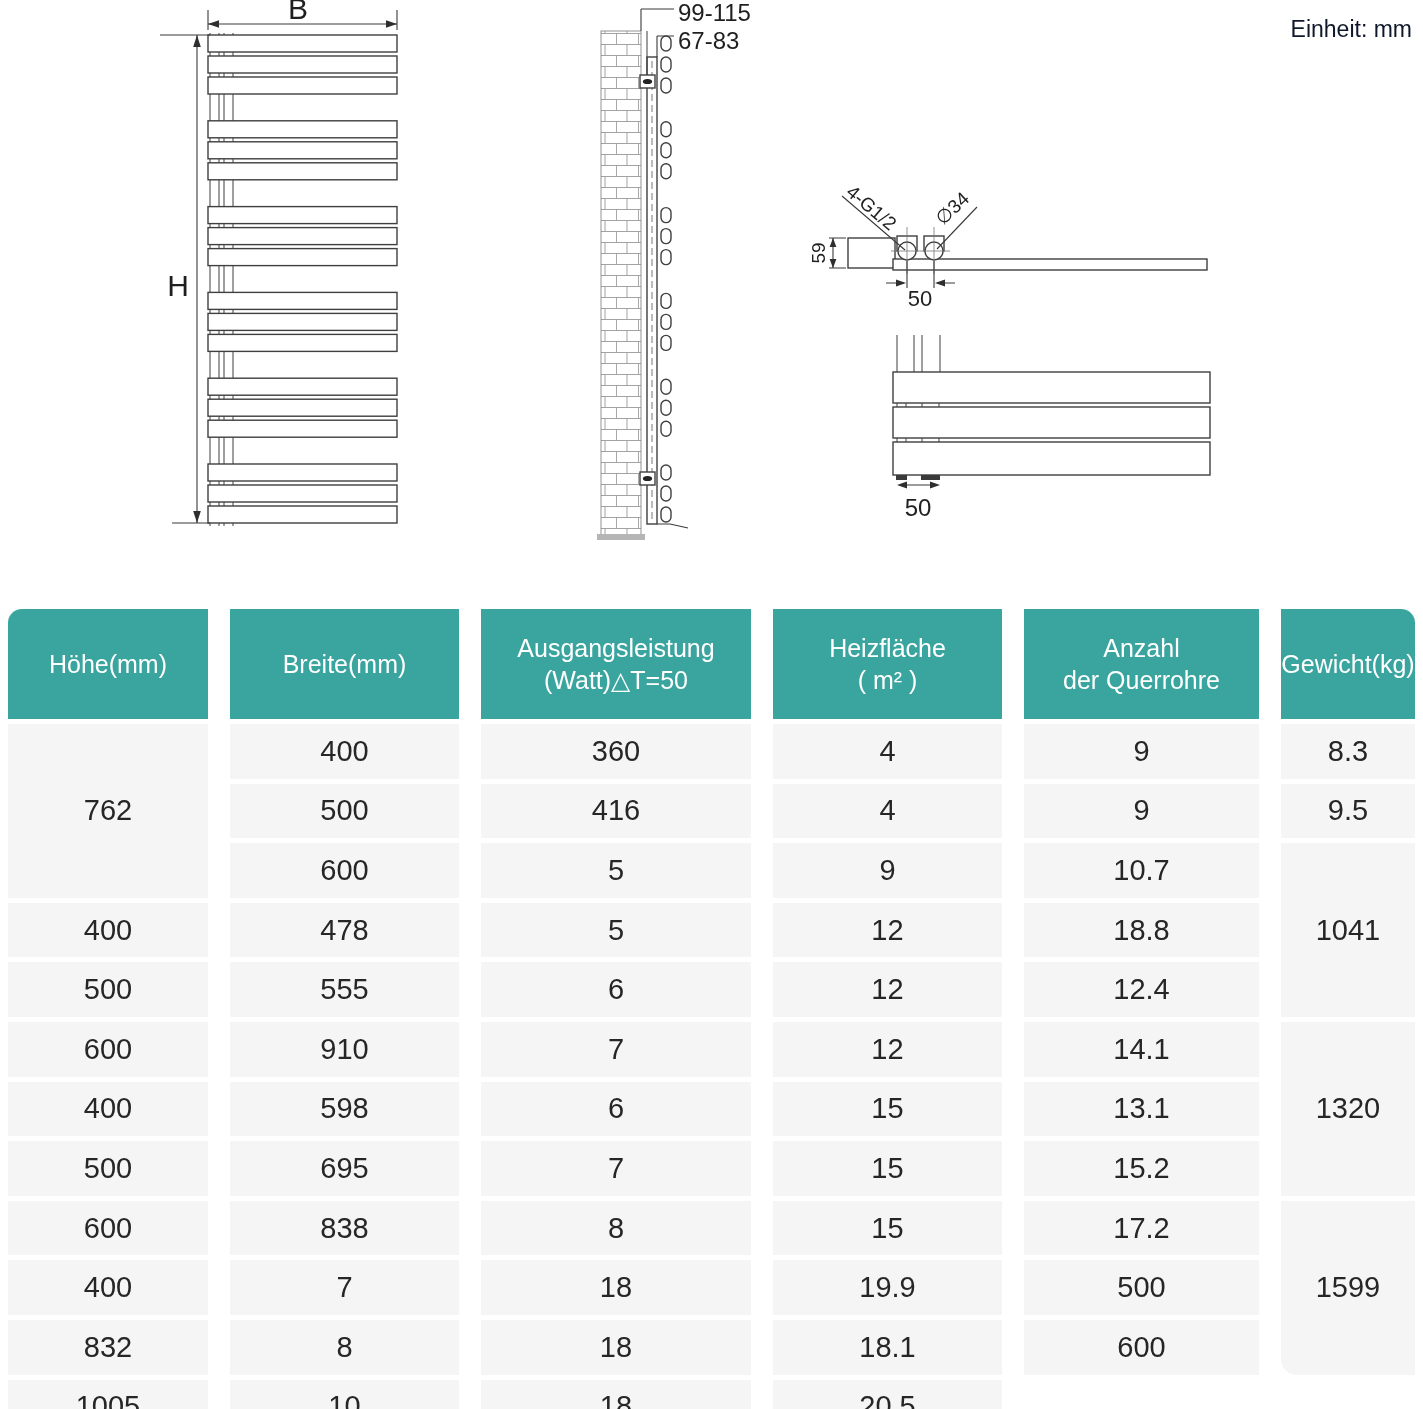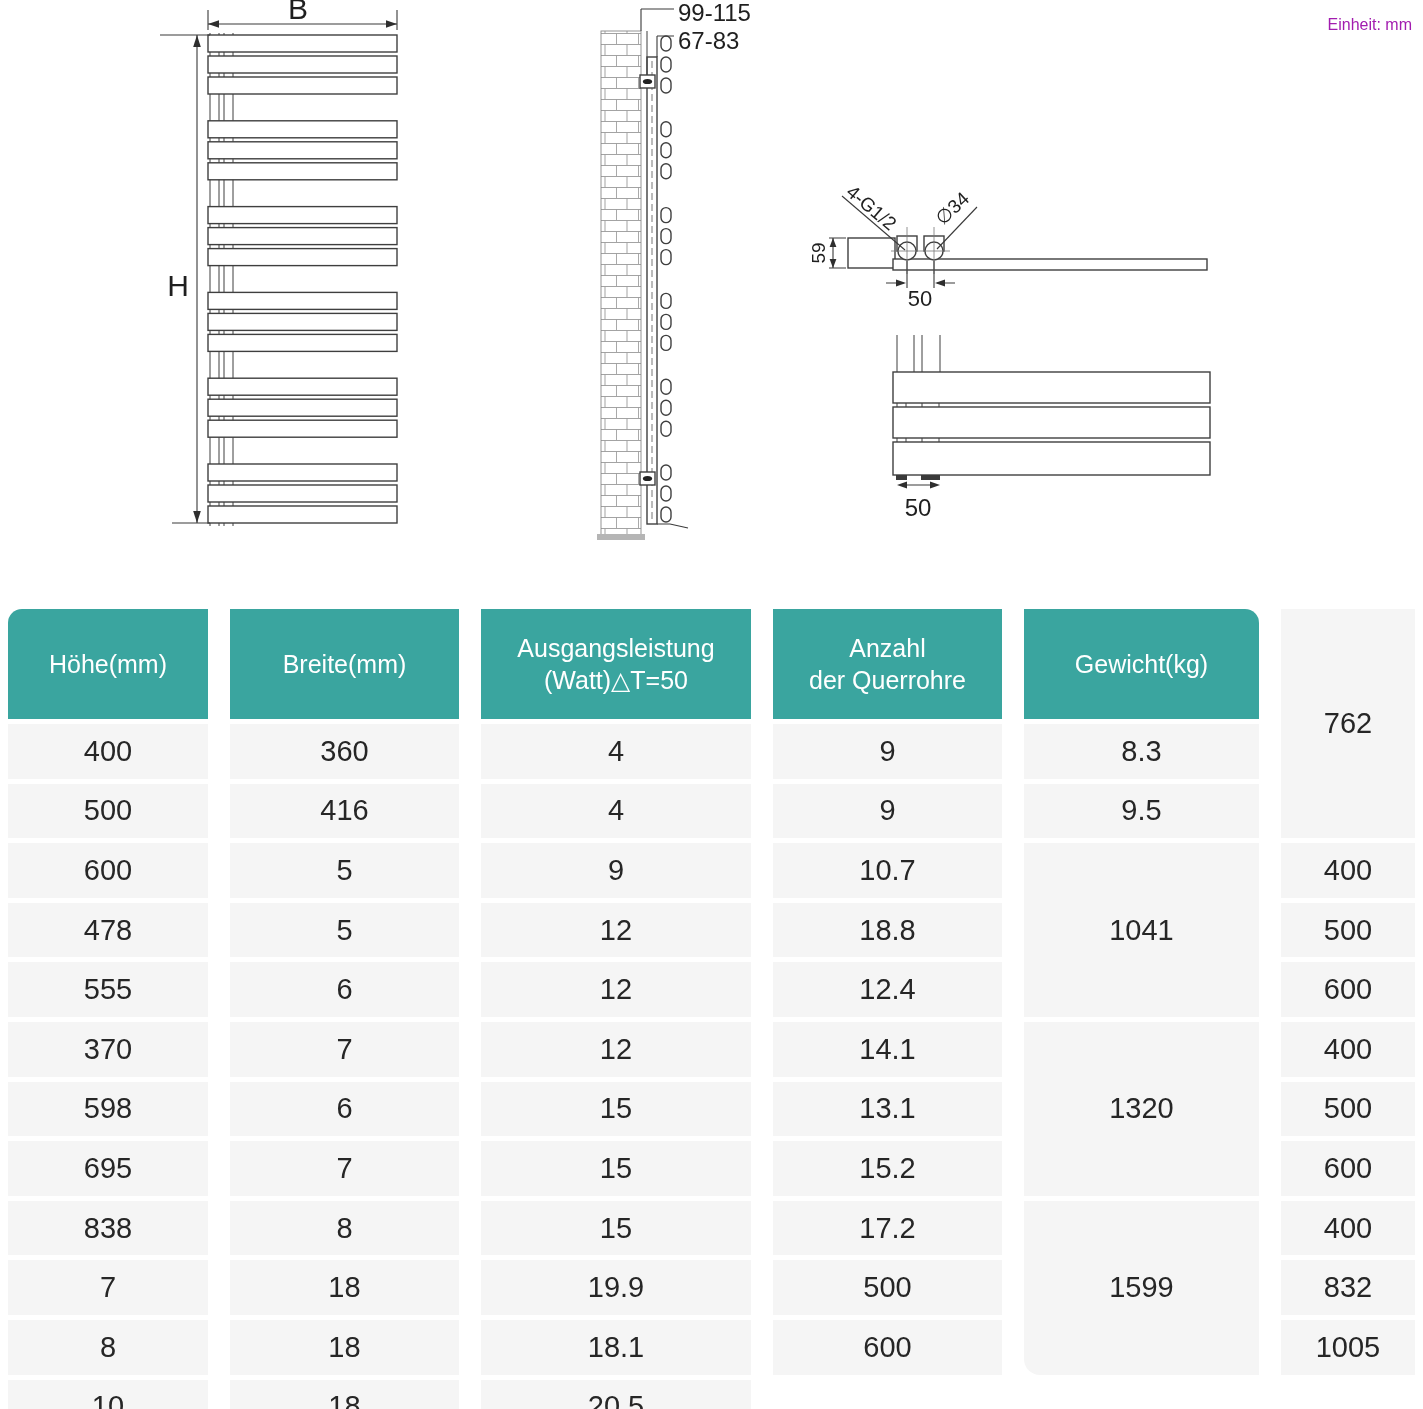--- a/index.html
+++ b/index.html
@@ -1,17 +1,17 @@
 <!DOCTYPE html>
 <html style="--teal: #3aa59f; --cellbg: #f5f5f5; --bodytext: #262626;"><head>
 <meta charset="utf-8">
 <style>
   html,body{margin:0;padding:0;background:#fff;}
   body{width:1423px;height:1409px;position:relative;font-family:"Liberation Sans",sans-serif;overflow:hidden;}
-  .unit-label{position:absolute;top:16px;right:11px;font-size:16px;color:#a21caf;}
+  .unit-label{position:absolute;top:16px;right:11px;font-size:23px;color:#0f172a;}
   .diagram{position:absolute;top:0;left:0;}
   svg text{font-family:"Liberation Sans",sans-serif;fill:#1f1f1f;}
   .lbl-xl{font-size:30px;}
   .lbl-lg{font-size:24px;}
   .lbl-md{font-size:22px;}
   .lbl-sm{font-size:19px;}
   .draw{stroke:#3f3f3f;fill:none;}
   .fillw{fill:#fff;stroke:#3f3f3f;stroke-width:1.4;}
   .dim{stroke:#3a3a3a;stroke-width:1.1;fill:none;}
   .thin{stroke:#777;stroke-width:0.8;fill:none;}
@@ -153,20 +153,24 @@
       <div>Höhe(mm)</div>
     </div>
     <div class="th">
       <div>Breite(mm)</div>
     </div>
     <div class="th">
       <div>Ausgangsleistung</div>
       <div>(Watt)△T=50</div>
     </div>
     <div class="th">
+      <div>Heizfläche</div>
+      <div>( m² )</div>
+    </div>
+    <div class="th">
       <div>Anzahl</div>
       <div>der Querrohre</div>
     </div>
     <div class="th tr">
       <div>Gewicht(kg)</div>
     </div>
     <div class="cell group">762</div>
     <div class="cell">400</div>
     <div class="cell">360</div>
     <div class="cell">4</div>
@@ -186,21 +190,21 @@
     <div class="cell">478</div>
     <div class="cell">5</div>
     <div class="cell">12</div>
     <div class="cell">18.8</div>
     <div class="cell">500</div>
     <div class="cell">555</div>
     <div class="cell">6</div>
     <div class="cell">12</div>
     <div class="cell">12.4</div>
     <div class="cell">600</div>
-    <div class="cell">370</div>
+    <div class="cell">910</div>
     <div class="cell">7</div>
     <div class="cell">12</div>
     <div class="cell">14.1</div>
     <div class="cell group">1320</div>
     <div class="cell">400</div>
     <div class="cell">598</div>
     <div class="cell">6</div>
     <div class="cell">15</div>
     <div class="cell">13.1</div>
     <div class="cell">500</div>

